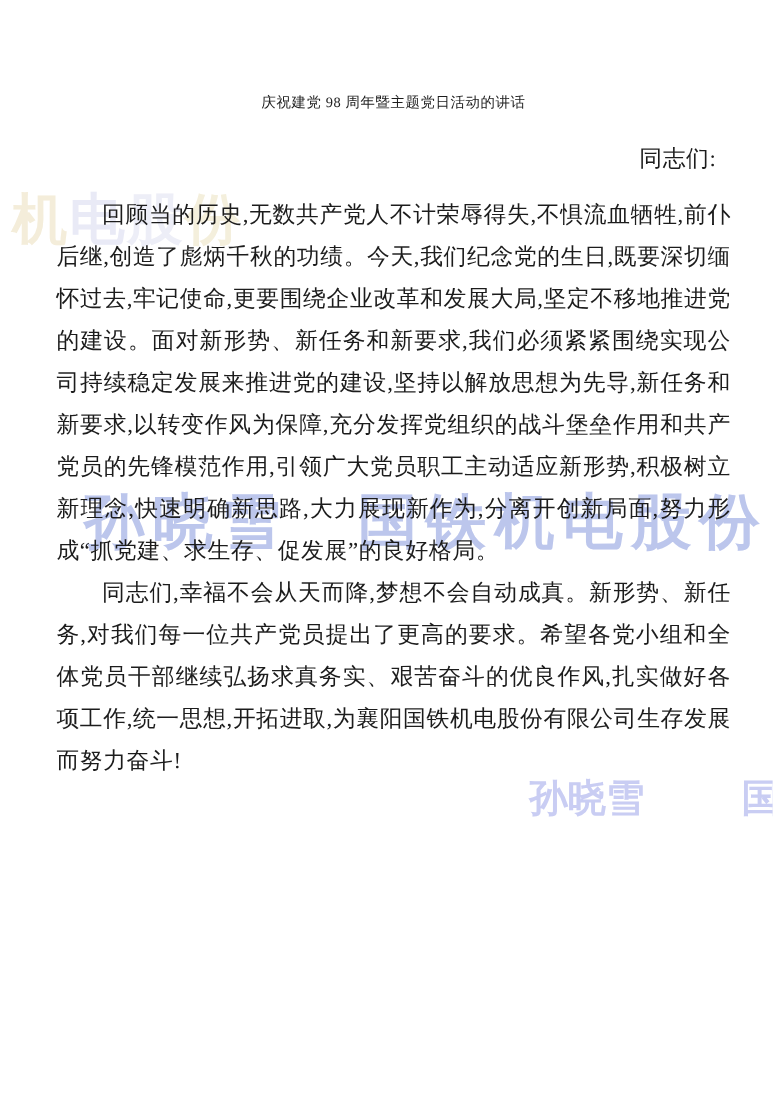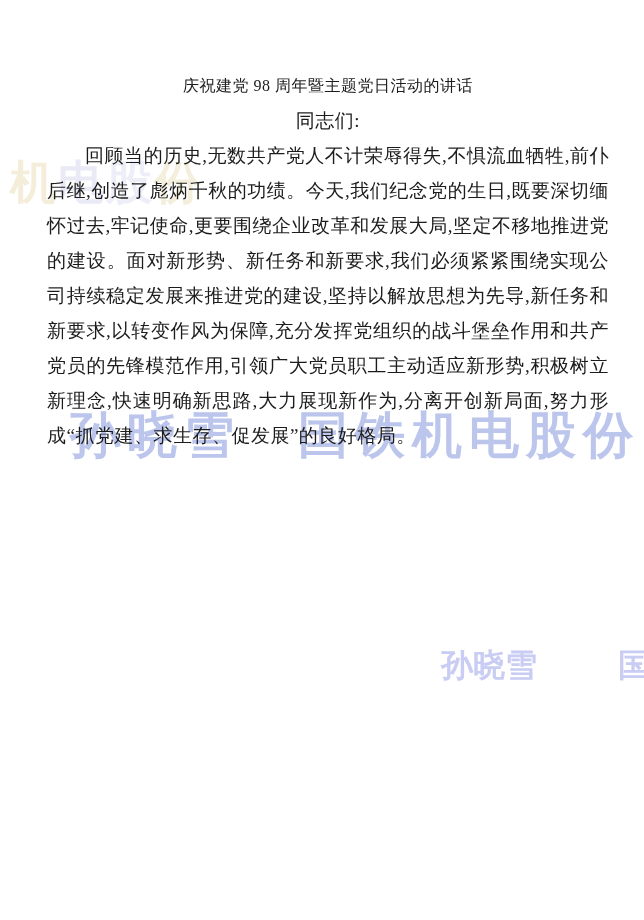--- a/index.html
+++ b/index.html
@@ -32,28 +32,28 @@
     top: 68px;
     width: 562px;
     z-index: 1;
     color: #1c1c1c;
     font-size: 19px;
     line-height: 35px;
     letter-spacing: 0.5px;
   }
   .doc-title {
     margin: 0;
-    font-size: 16px;
+    font-size: 12px;
     font-weight: normal;
     text-align: center;
     line-height: 35px;
   }
   .salutation {
-    margin: 0;
-    text-align: center;
+    margin: 12px;
+    text-align: right;
   }
   .para {
     margin: 0;
     text-align: justify;
     text-indent: 2em;
   }
 </style>
 </head>
 <body>
 
@@ -66,14 +66,15 @@
     </div>
 
   <div class="content">
     <h1 class="doc-title">庆祝建党 98 周年暨主题党日活动的讲话</h1>
 
     <p class="salutation">同志们:</p>
 
 
     <p class="para">回顾当的历史,无数共产党人不计荣辱得失,不惧流血牺牲,前仆后继,创造了彪炳千秋的功绩。今天,我们纪念党的生日,既要深切缅怀过去,牢记使命,更要围绕企业改革和发展大局,坚定不移地推进党的建设。面对新形势、新任务和新要求,我们必须紧紧围绕实现公司持续稳定发展来推进党的建设,坚持以解放思想为先导,新任务和新要求,以转变作风为保障,充分发挥党组织的战斗堡垒作用和共产党员的先锋模范作用,引领广大党员职工主动适应新形势,积极树立新理念,快速明确新思路,大力展现新作为,分离开创新局面,努力形成“抓党建、求生存、促发展”的良好格局。</p>
 
+    <p class="para">同志们,幸福不会从天而降,梦想不会自动成真。新形势、新任务,对我们每一位共产党员提出了更高的要求。希望各党小组和全体党员干部继续弘扬求真务实、艰苦奋斗的优良作风,扎实做好各项工作,统一思想,开拓进取,为襄阳国铁机电股份有限公司生存发展而努力奋斗!</p>
   </div>
 </div>
 
 </body></html>

